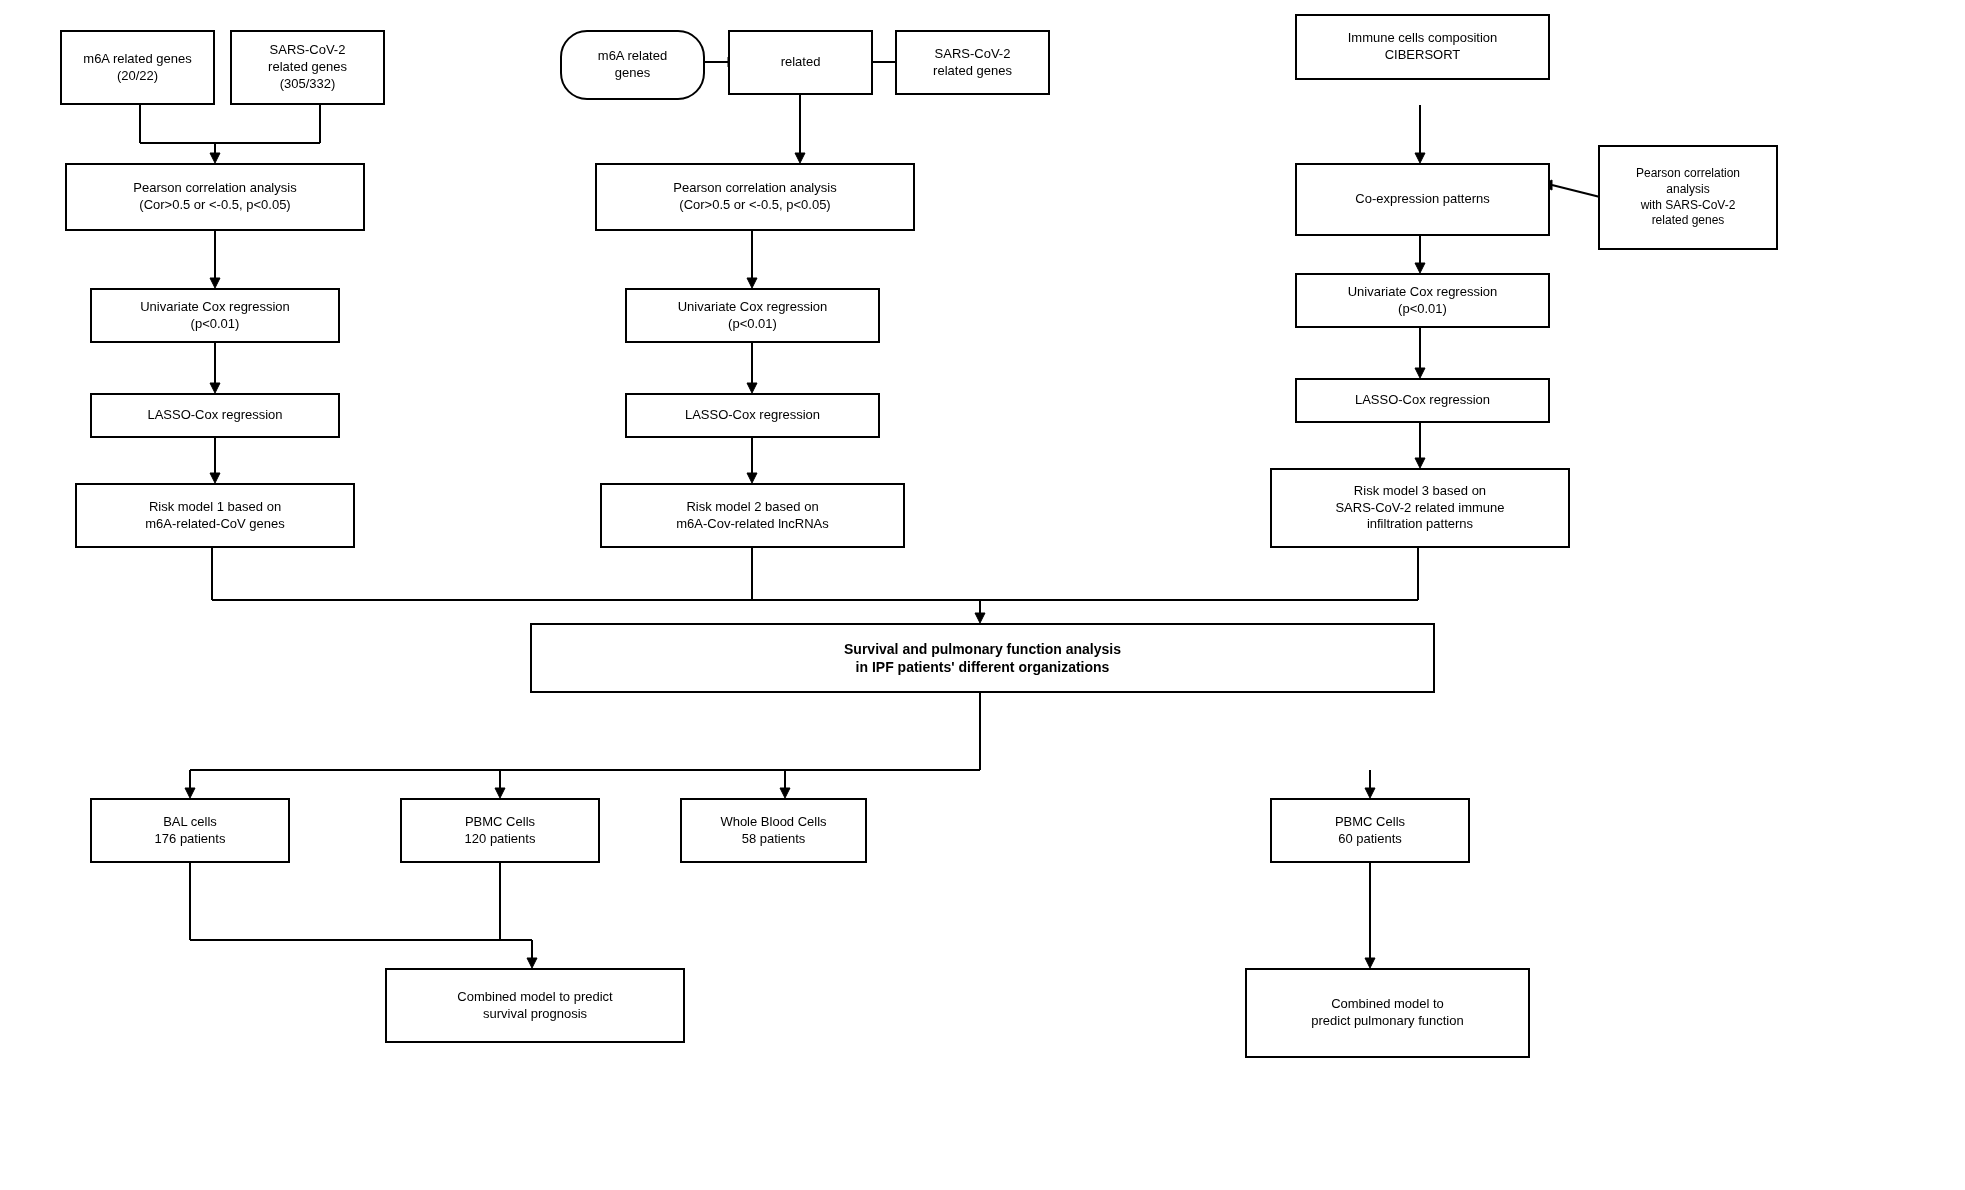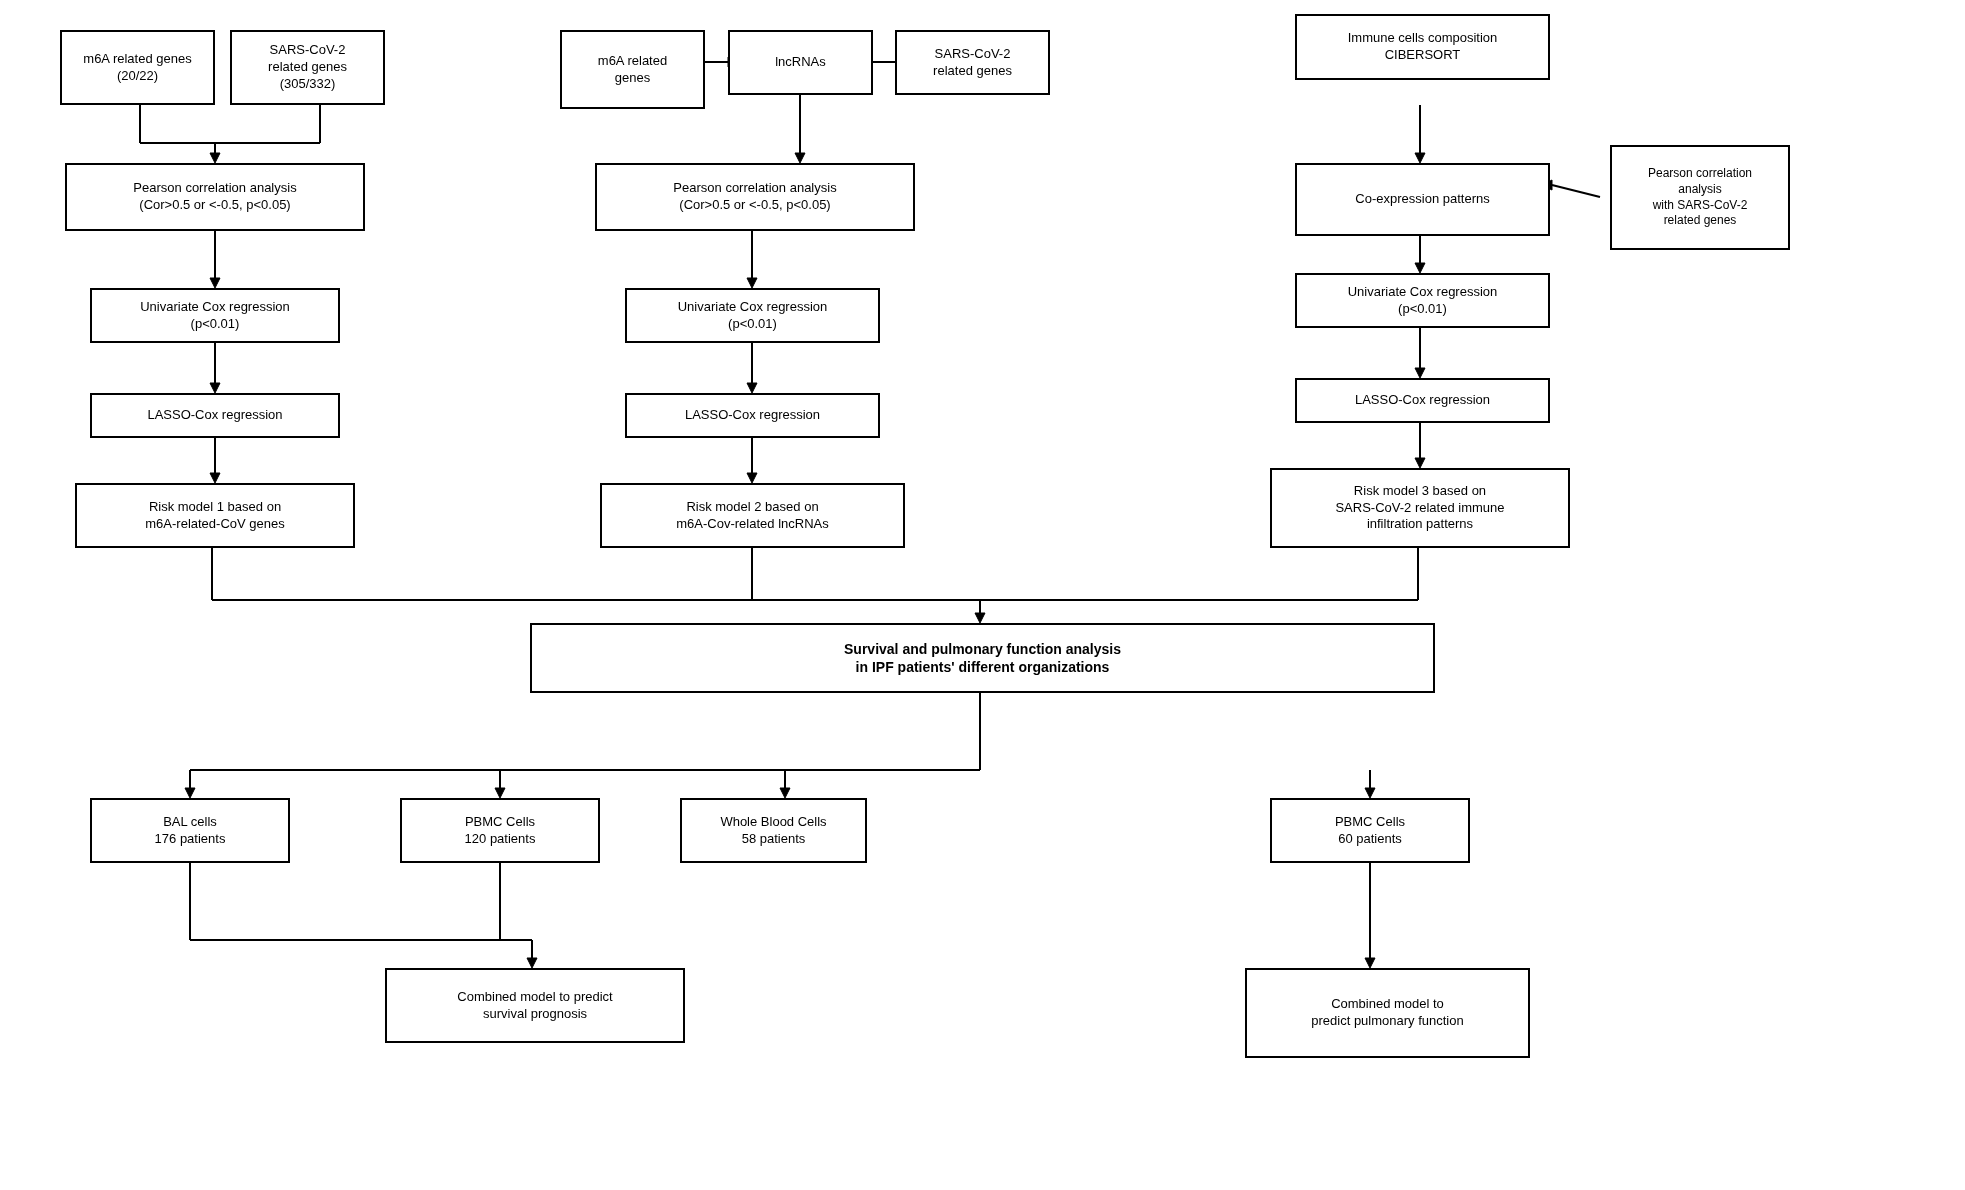--- a/index.html
+++ b/index.html
@@ -158,26 +158,26 @@
   </div>
 
   <div class="box" style="left:90px; top:393px; width:250px; height:45px; font-size:13px;">
     <span>LASSO-Cox regression</span>
   </div>
 
   <div class="box" style="left:75px; top:483px; width:280px; height:65px; font-size:13px;">
     <span>Risk model 1 based on<br>m6A-related-CoV genes</span>
   </div>
 
-  <div class="box" style="left:560px; top:30px; width:145px; height:79px; font-size:13px;">
+  <div class="box" style="left:560px; top:30px; width:145px; height:70px; font-size:13px;border-radius:27px;">
     <span>m6A related<br>genes</span>
   </div>
 
   <div class="box" style="left:728px; top:30px; width:145px; height:65px; font-size:13px;">
-    <span>lncRNAs</span>
+    <span>related</span>
   </div>
 
   <div class="box" style="left:895px; top:30px; width:155px; height:65px; font-size:13px;">
     <span>SARS-CoV-2<br>related genes</span>
   </div>
 
   <div class="box" style="left:595px; top:163px; width:320px; height:68px; font-size:13px;">
     <span>Pearson correlation analysis<br>(Cor&gt;0.5 or &lt;-0.5, p&lt;0.05)</span>
   </div>
 
@@ -190,21 +190,21 @@
   </div>
 
   <div class="box" style="left:600px; top:483px; width:305px; height:65px; font-size:13px;">
     <span>Risk model 2 based on<br>m6A-Cov-related lncRNAs</span>
   </div>
 
   <div class="box" style="left:1295px; top:14px; width:255px; height:66px; font-size:13px;">
     <span>Immune cells composition<br>CIBERSORT</span>
   </div>
 
-  <div class="box" style="left:1598px; top:145px; width:180px; height:105px; font-size:12px;margin-left:12px;">
+  <div class="box" style="left:1598px; top:145px; width:180px; height:105px; font-size:12px;">
     <span>Pearson correlation<br>analysis<br>with SARS-CoV-2<br>related genes</span>
   </div>
 
   <div class="box" style="left:1295px; top:163px; width:255px; height:73px; font-size:13px;">
     <span>Co-expression patterns</span>
   </div>
 
   <div class="box" style="left:1295px; top:273px; width:255px; height:55px; font-size:13px;">
     <span>Univariate Cox regression<br>(p&lt;0.01)</span>
   </div>

